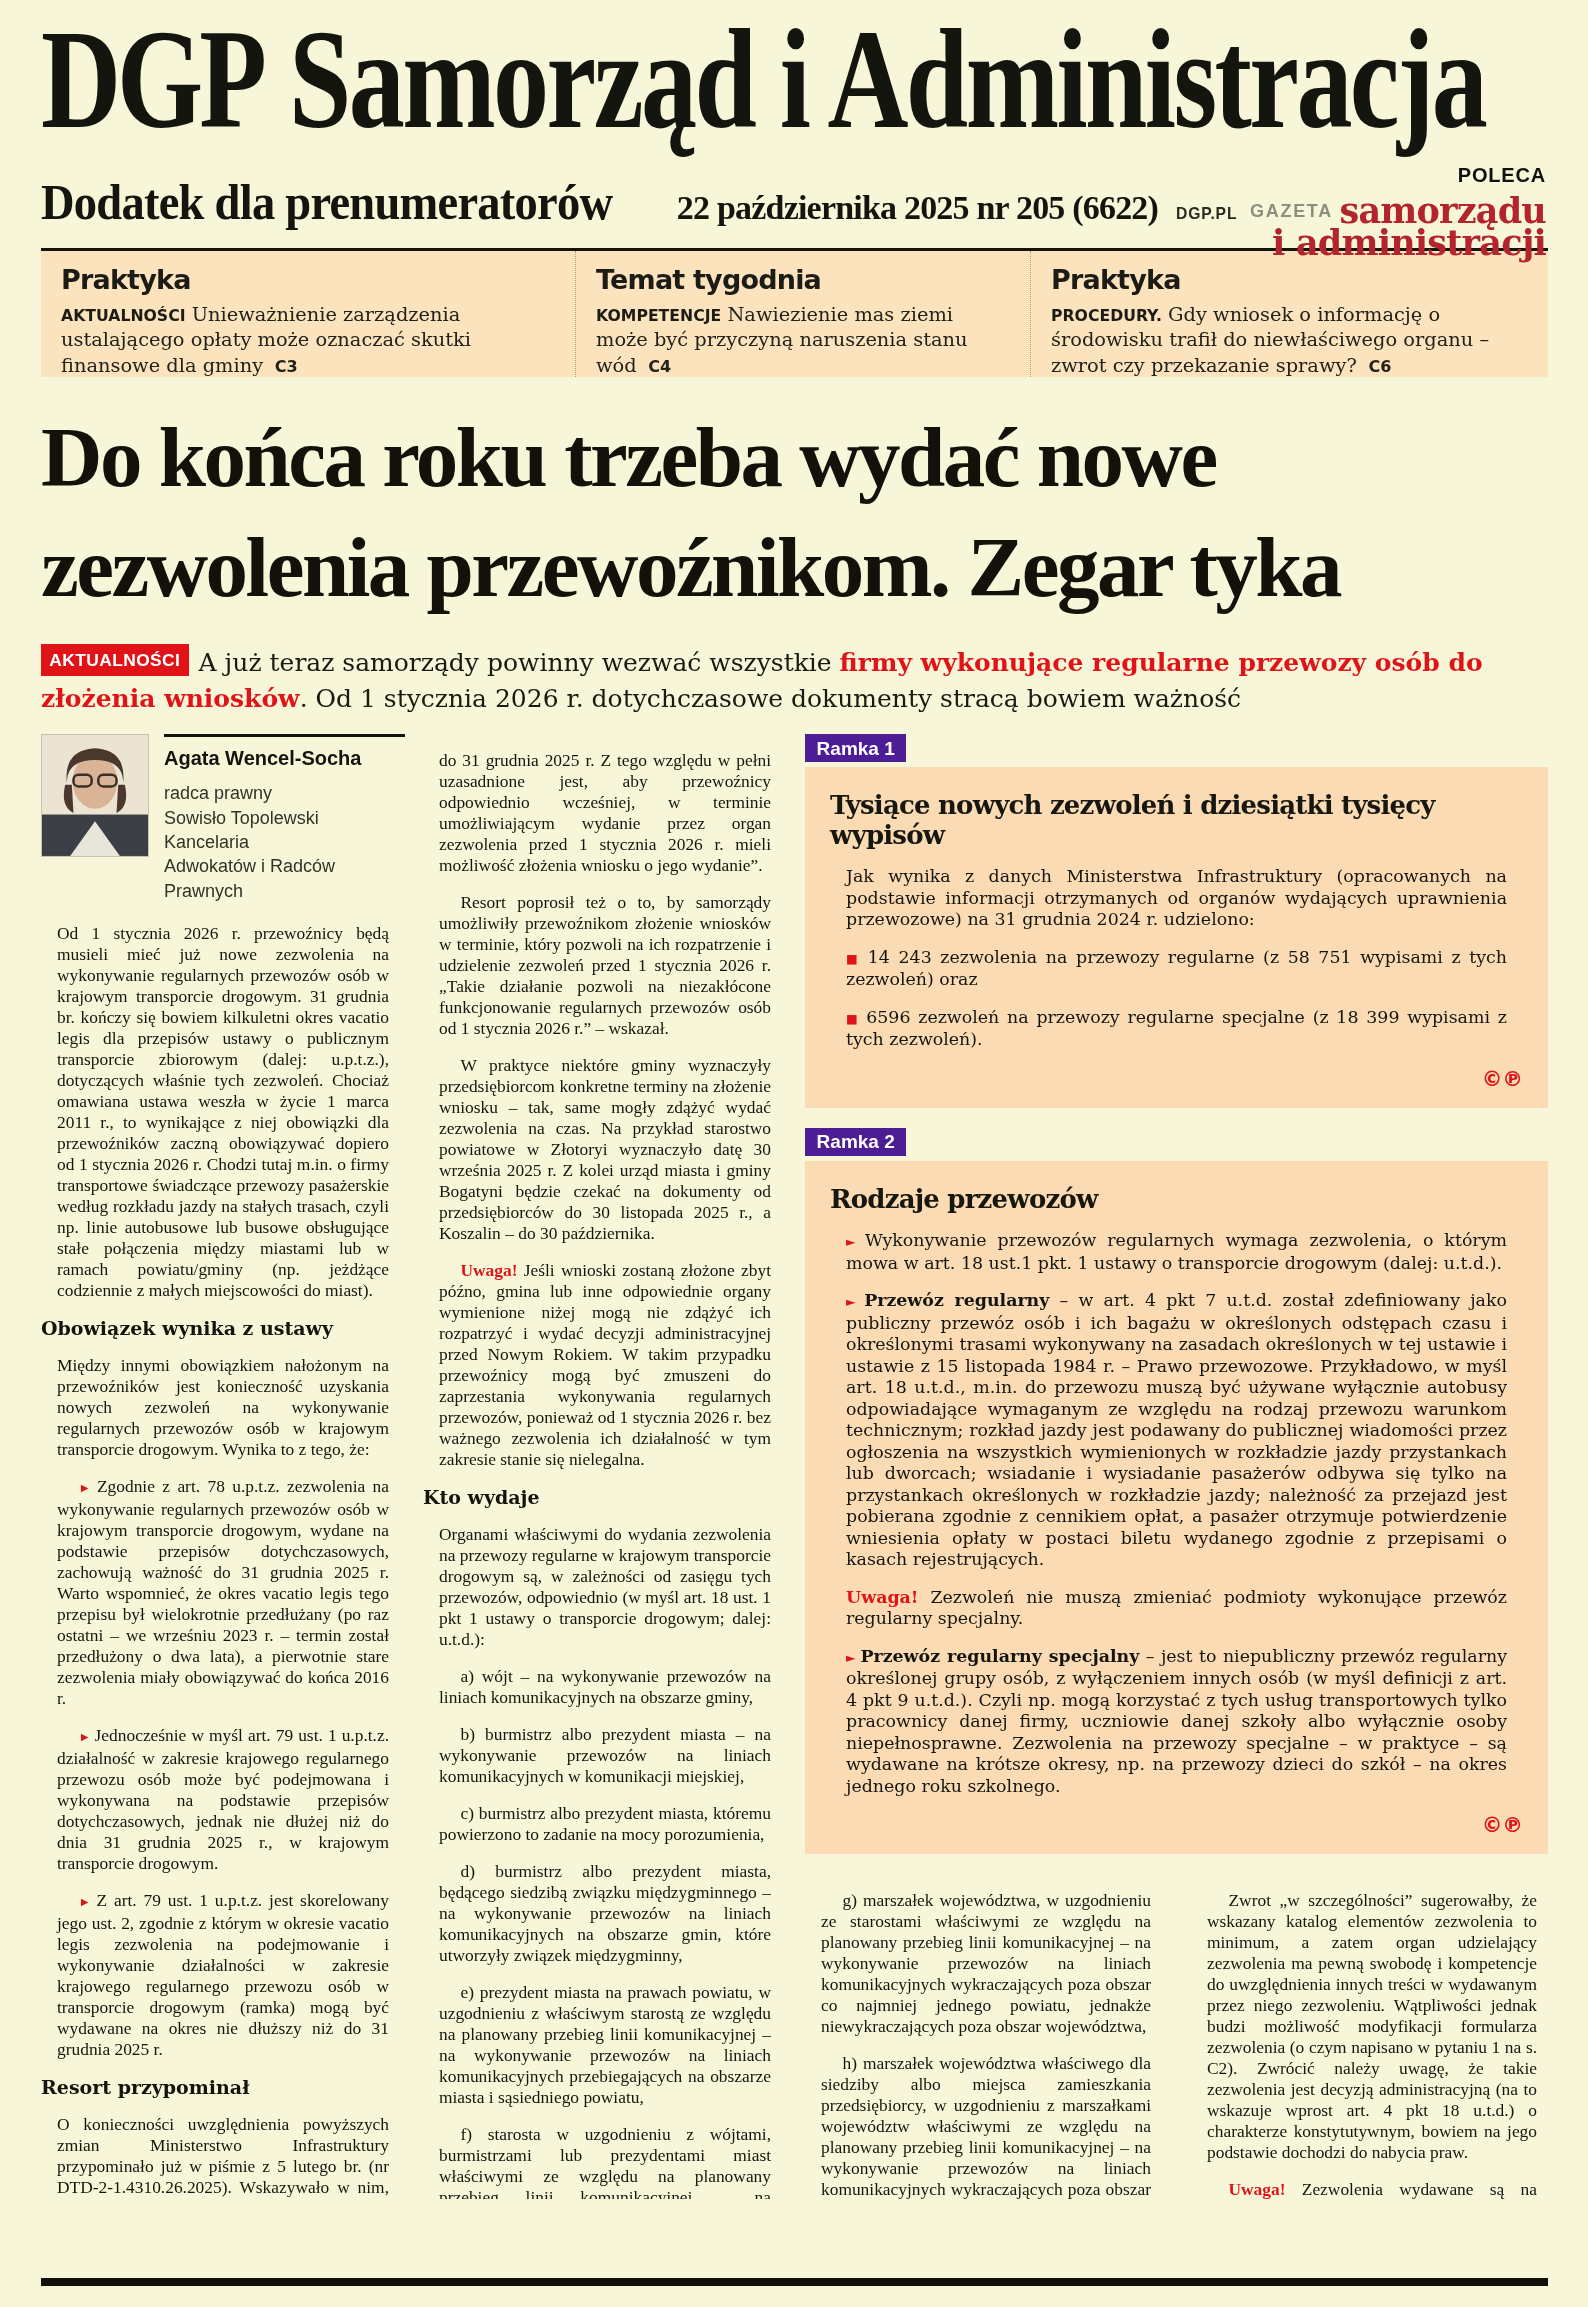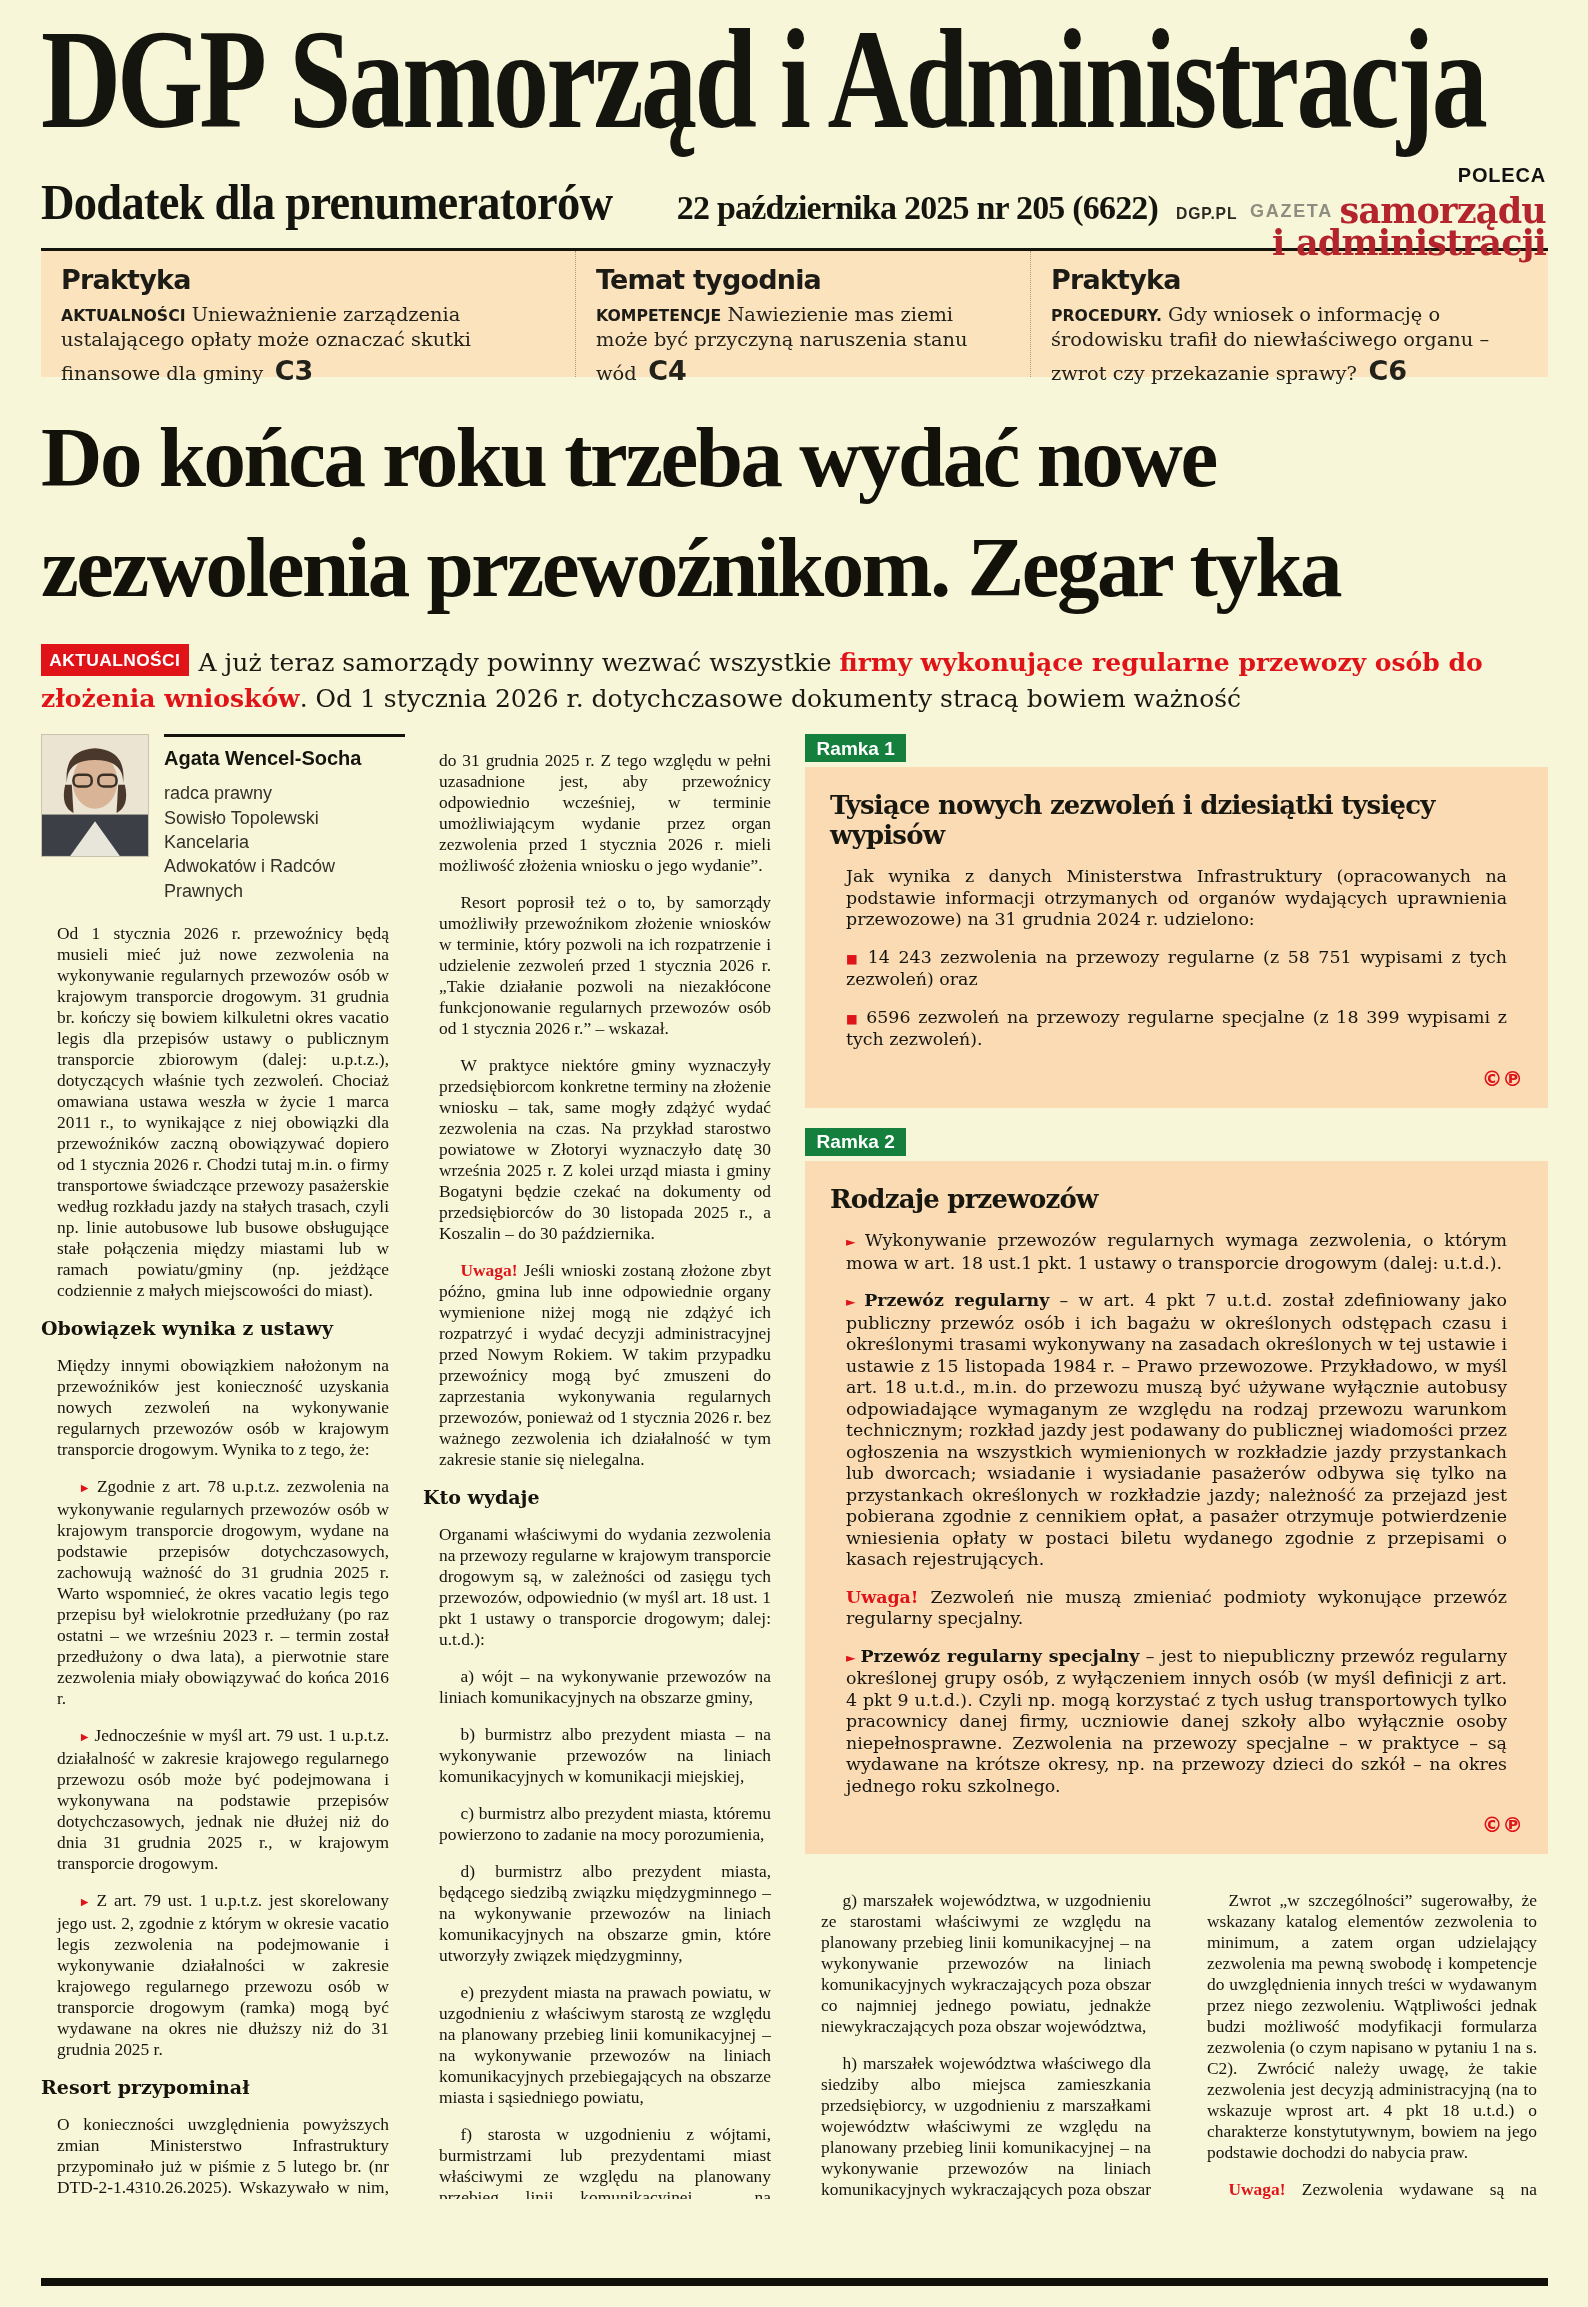--- a/index.html
+++ b/index.html
@@ -35,21 +35,21 @@
   
   .teasers{display:flex; margin:0 41px; background:#fbe3bd; height:126px;}
   .teaser{padding:13.2px 21.5px 0 20px; box-sizing:border-box;}
   .teaser.t1{width:534px;}
   .teaser.t2{width:455px; border-left:1.7px dotted #b59a6e;}
   .teaser.t3{width:517px; border-left:1.7px dotted #b59a6e;}
   .teaser-section{font-family:"DejaVu Sans",sans-serif; font-weight:bold; font-size:27px;
        letter-spacing:-0.8px; color:#1c1b15; margin-bottom:6.6px;}
   .teaser-text{font-family:"DejaVu Serif",serif; font-size:19.4px; line-height:1.32; color:#22211a;}
   .teaser-kicker{font-family:"DejaVu Sans",sans-serif; font-weight:bold; font-size:15.7px; color:#1c1b15;}
-  .teaser-page{font-family:"DejaVu Sans",sans-serif; font-weight:bold; font-size:27px; margin-left:11.6px;}
+  .teaser-page{font-family:"DejaVu Sans",sans-serif; font-weight:bold; font-size:16px; margin-left:11.6px;}
   
   .headline{margin:25px 41px 0; font-size:85px; font-weight:bold; line-height:1.3;
        letter-spacing:-2.5px; color:#12120a;}
   .lead{margin:21.5px 41px 0; font-family:"DejaVu Serif",serif; font-size:25px; line-height:1.42; color:#1a1912;}
   .lead-tag{display:inline-block; background:#e01418; color:#fff;
        font-family:"Liberation Sans",sans-serif; font-weight:bold; font-size:17.4px;
        padding:4.1px 8.3px 3.3px; letter-spacing:0.4px; vertical-align:5px; margin-right:10px;}
   .lead-hl{color:#e01418; font-weight:bold;}
   
   .body{display:flex; gap:18px; margin:18px 41px 0; height:1465px; overflow:hidden;}
@@ -66,21 +66,21 @@
   .s-t{color:#e01418; font-size:12.4px;}
   .s-sq{color:#e01418; font-size:12.4px;}
   
   .author-box{display:flex; margin-bottom:20px;}
   .author-photo{width:106px; height:121px; flex:none; background:#ece4d2; border:0.8px solid #c9c2ae;}
   .author-info{flex:1; margin-left:15px; border-top:3.3px solid #14140c; padding-top:10px;
        font-family:"Liberation Sans",sans-serif;}
   .author-name{font-weight:bold; font-size:20px; margin-bottom:11px;}
   .author-line{font-size:18px; line-height:1.35; color:#33322a;}
   
-  .ramka-tag{display:inline-block; background:#15803d; color:#fff;
+  .ramka-tag{display:inline-block; background:#4c1d95; color:#fff;
        font-family:"Liberation Sans",sans-serif; font-weight:bold; font-size:19px;
        padding:3.3px 11.6px 2.5px;}
   .ramka{background:#fadbb4; padding:20px 25px 17px; margin:5px 0 20px;}
   .ramka-title{font-family:"DejaVu Serif",serif; font-weight:bold; font-size:26px;
        letter-spacing:-0.8px; margin:3.3px 0 13.2px; color:#17160f;}
   .ramka .bp{font-family:"DejaVu Serif",serif; font-size:17.4px; line-height:21.5px; text-align:justify;}
   .ramka-mark{text-align:right; color:#e01418; font-weight:bold; font-size:20.7px;
        font-family:"DejaVu Sans",sans-serif; margin-top:6.6px;}
   .bottom-rule{position:absolute; left:41px; right:41px; bottom:21.5px; height:7.4px; background:#101008;}
 </style>

